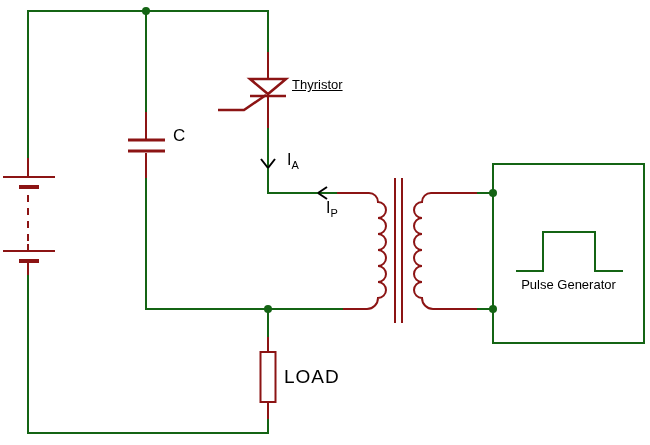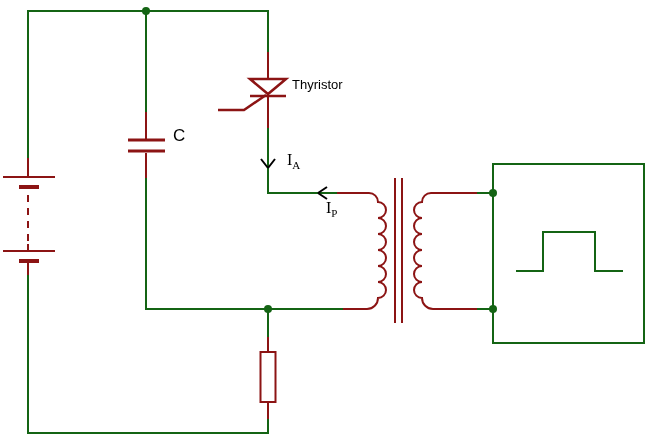--- a/index.html
+++ b/index.html
@@ -22,25 +22,25 @@
   .comp{stroke:var(--component);stroke-width:2.5;fill:none;}
   .compfill{stroke:var(--component);stroke-width:2;fill:#ffffff;}
   .plate-thick{stroke:var(--component);stroke-width:4;fill:none;}
   .plate-thin{stroke:var(--component);stroke-width:2;fill:none;}
   .cap-plate{stroke:var(--component);stroke-width:3;fill:none;}
   .dot{fill:var(--wire);stroke:none;}
   .boxg{stroke:var(--wire);stroke-width:2;fill:#ffffff;}
   .waveg{stroke:var(--wire);stroke-width:2;fill:none;}
   .arrow{stroke:var(--text);stroke-width:2;fill:none;}
   .lbl{position:absolute;color:var(--text);white-space:nowrap;}
-  .lbl-thyristor{left:292px;top:77px;font-size:13px;}
+  .lbl-thyristor{left:292px;top:77px;font-size:13px;text-decoration:underline;}
   .lbl-cap{left:173px;top:126px;font-size:17px;}
   .lbl-load{left:284px;top:366px;font-size:19px;letter-spacing:1px;}
   .lbl-pulse{left:493px;top:277px;width:151px;text-align:center;font-size:13px;}
-  .cur{font-family:Liberation Serif, serif;font-size:16px;}
+  .cur{font-family:Liberation Sans, sans-serif;font-size:16px;}
   .cur sub{font-size:11px;line-height:0;}
   .lbl-ia{left:287px;top:151px;}
   .lbl-ip{left:326px;top:199px;}
 </style>
 </head>
 <body>
 
 <div id="stage">
 
   <svg width="650" height="445" viewBox="0 0 650 445">
@@ -120,14 +120,16 @@
   </svg>
 
   <span class="lbl lbl-thyristor">Thyristor</span>
 
   <span class="lbl lbl-cap">C</span>
 
   <span class="lbl cur lbl-ia"><span>I</span><sub>A</sub></span>
 
   <span class="lbl cur lbl-ip"><span>I</span><sub>P</sub></span>
 
+  <span class="lbl lbl-load">LOAD</span>
 
+  <span class="lbl lbl-pulse">Pulse Generator</span>
 </div>
 
 </body></html>

